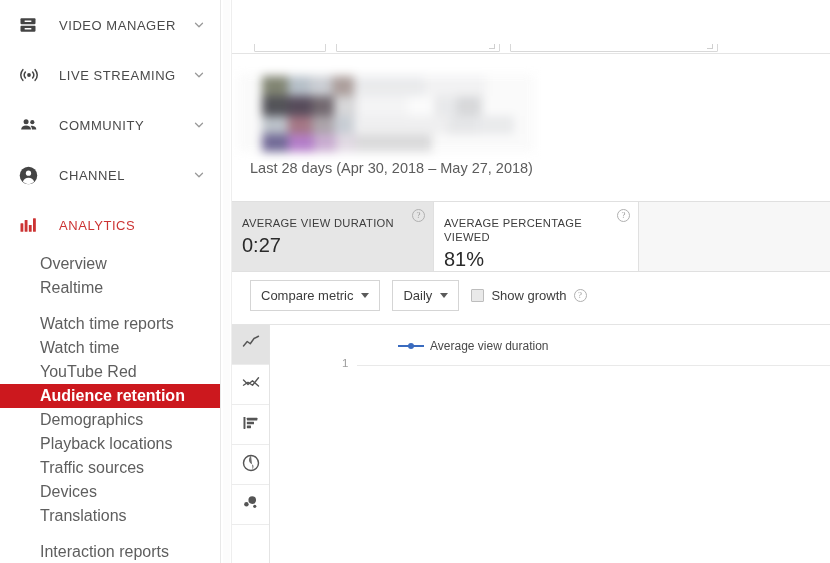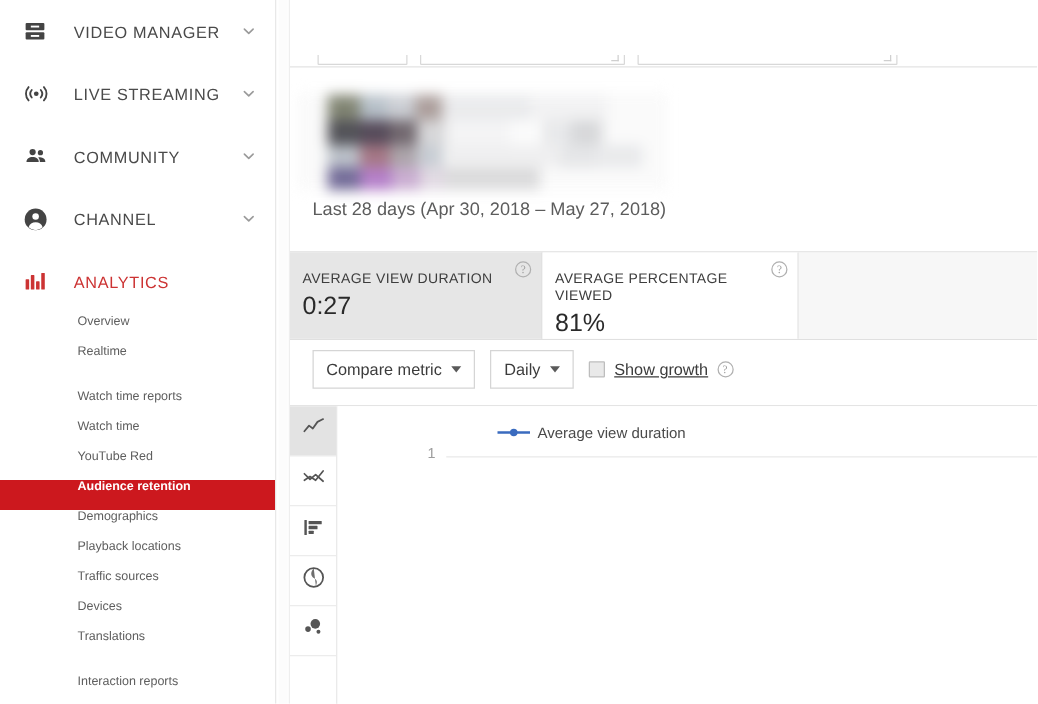--- a/index.html
+++ b/index.html
@@ -48,23 +48,23 @@
   .chev {
     flex: 0 0 22px; width: 22px; height: 22px;
     display: flex; align-items: center; justify-content: center;
     color: #9a9a9a;
   }
 
   
   .subnav { padding-top: 2px; }
   .sub-item {
     height: 24px;
-    display: flex; 
-    padding-left: 62px;
-    font-size: 10px;
+    display: flex; align-items: center;
+    padding-left: 40px;
+    font-size: 16px;
     color: #5e5e5e;
     cursor: pointer;
     white-space: nowrap;
   }
   .sub-item.active {
     background: #cc181e;
     color: #ffffff;
     font-weight: bold;
     width: 220px;
   }
@@ -190,21 +190,21 @@
     border-top: 5px solid #5a5a5a;
   }
   .growth { display: flex; align-items: center; cursor: pointer; }
   .cbox {
     width: 13px; height: 13px;
     border: 1px solid #bdbdbd;
     background: #e9e9e9;
     border-radius: 1px;
     margin-right: 7px;
   }
-  .growth-label { font-size: 13px; color: #3c3c3c; white-space: nowrap; text-decoration: underline; }
+  .growth-label { font-size: 13px; color: #3c3c3c; white-space: nowrap; }
   .help-inline {
     margin-left: 7px;
     width: 13px; height: 13px; border-radius: 50%;
     border: 1px solid #b0b0b0; color: #9c9c9c;
     font-size: 9px; line-height: 11px; text-align: center;
     font-family: "Liberation Serif", serif;
     cursor: pointer;
   }
 
   

